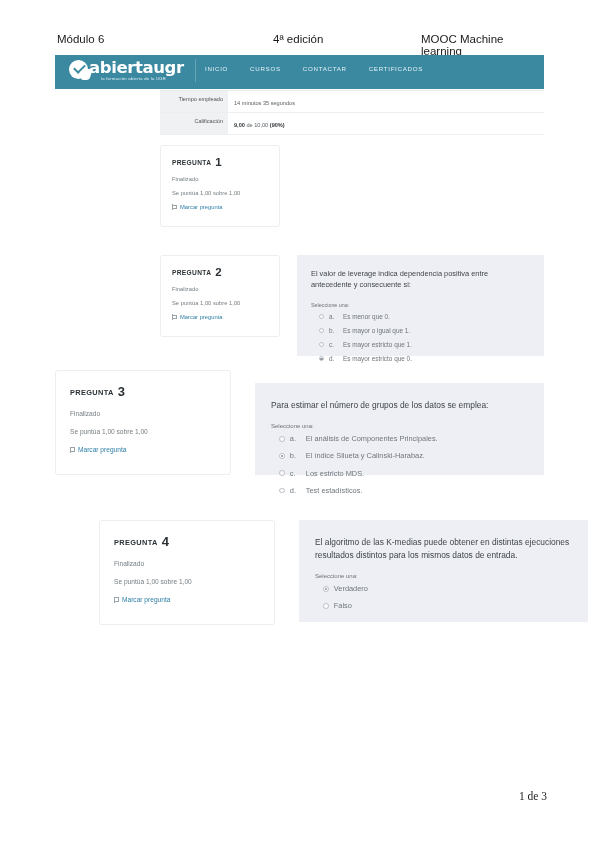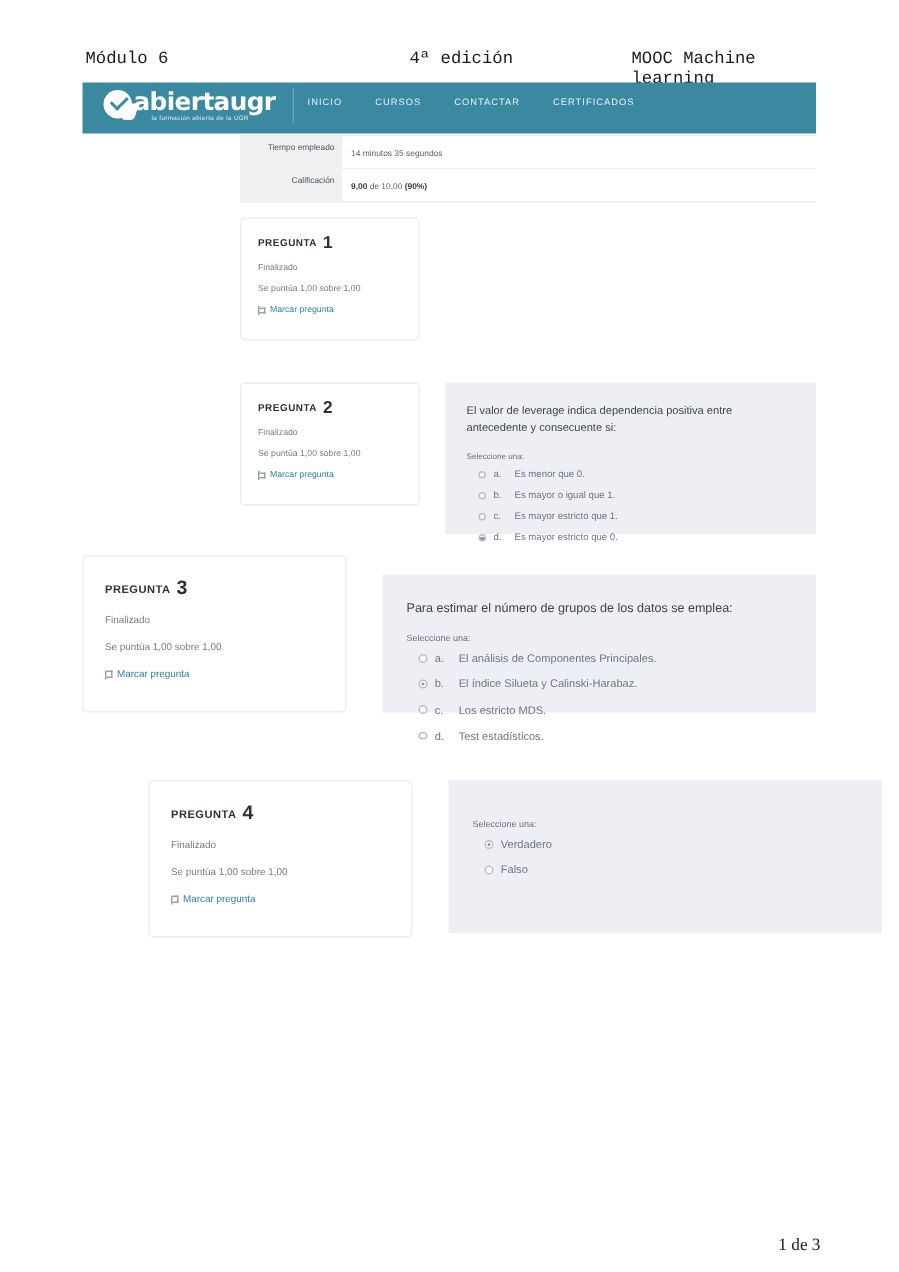--- a/index.html
+++ b/index.html
@@ -15,31 +15,31 @@
     overflow: hidden;
   }
 
   
   .doc-header {
     position: absolute;
     top: 33px;
     left: 0;
     width: 522px;
     height: 18px;
-    font-family: Liberation Mono, monospace;
+    font-family: Liberation Sans, sans-serif;
     font-size: 11.5px;
     color: #1a1a1a;
   }
   .doc-header .hl { position: absolute; left: 57px; top: 0; }
   .doc-header .hc { position: absolute; left: 273px; top: 0; }
   .doc-header .hr { position: absolute; left: 421px; top: 0; }
 
   .doc-footer {
     position: absolute;
-    top: 824px;
+    top: 790px;
     left: 0;
     width: 599px;
     text-align: right;
     padding-right: 52px;
     box-sizing: border-box;
     font-family: "Liberation Serif", serif;
     font-size: 11.5px;
     color: #1a1a1a;
   }
 
@@ -422,20 +422,21 @@
     <div class="qinfo" style="width:176px; height:105px; padding:13px 12px 12px 14px;">
       <div class="q-title" style="font-size:7.4px; margin-bottom:11px;"><span>PREGUNTA</span><span class="qnum" style="font-size:13px;">4</span></div>
       <div class="q-state" style="font-size:6.6px; margin-bottom:10px;">Finalizado</div>
       <div class="q-grade" style="font-size:6.6px; margin-bottom:10px;">Se puntúa 1,00 sobre 1,00</div>
       <div class="qflag" style="font-size:6.6px;">
         <span class="flag-icon"></span>
         <span>Marcar pregunta</span>
       </div>
     </div>
     <div class="qbody" style="margin-left:24px; width:289px; height:102px; padding:16px 16px 0 16px;">
+      <div class="qtext lg">El algoritmo de las K-medias puede obtener en distintas ejecuciones resultados distintos para los mismos datos de entrada.</div>
       <div class="select-label lg">Seleccione una:</div>
       <ul class="opts">
         <li class="opt lg">
           <span class="radio checked"></span>
           <span>Verdadero</span>
         </li>
         <li class="opt lg">
           <span class="radio"></span>
           <span>Falso</span>
         </li>

